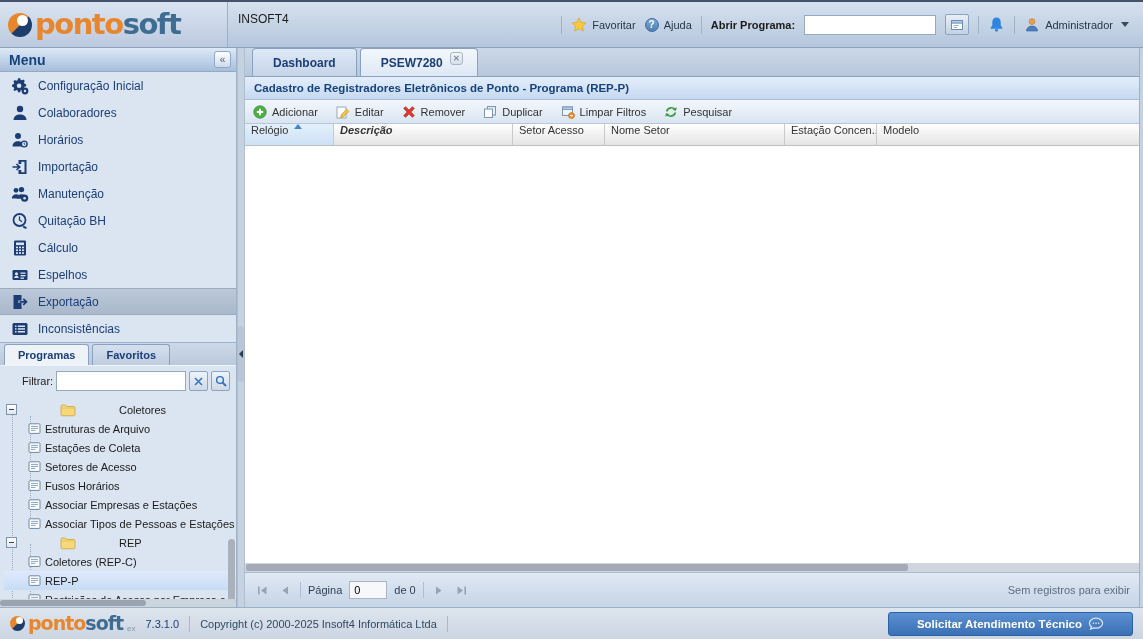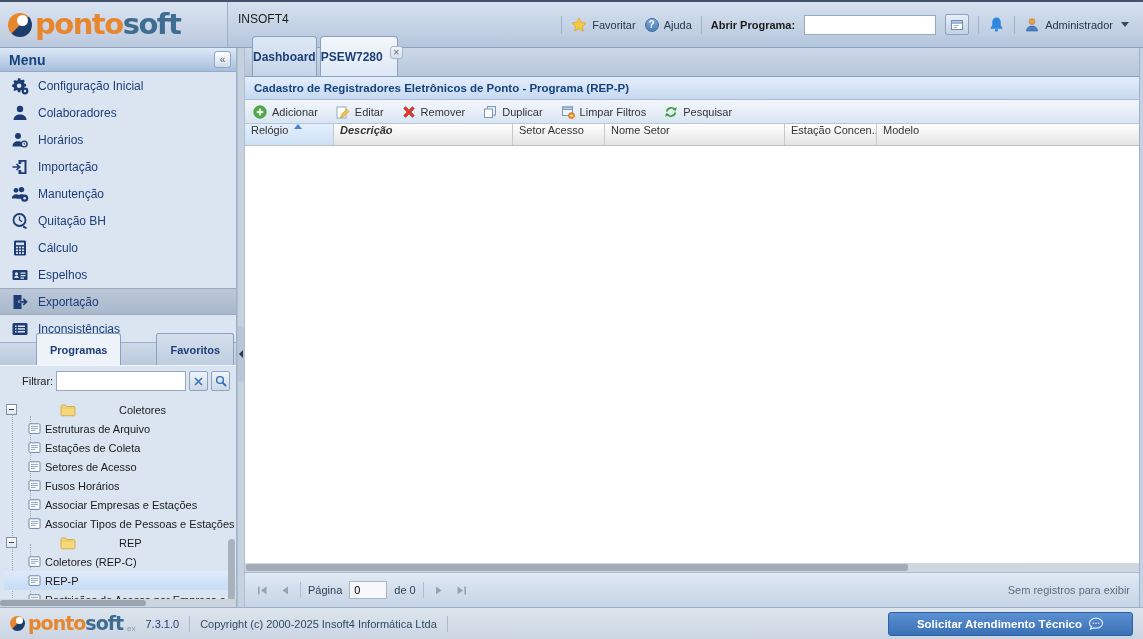--- a/index.html
+++ b/index.html
@@ -40,21 +40,21 @@
   .menu-titlebar { height:24px; flex:0 0 auto; background:linear-gradient(#dde9f7,#a7bedc); border-bottom:1px solid #93a9c6; display:flex; align-items:center; justify-content:space-between; padding:0 5px 0 9px; }
   .menu-title { font-weight:bold; color:#16427e; font-size:14px; }
   .collapse-btn { width:17px; height:17px; border:1px solid #8fa6c4; border-radius:3px; background:linear-gradient(#ffffff,#cfdbe9); color:#4c5e76; font-size:10px; display:flex; align-items:center; justify-content:center; }
   .collapse-btn::before { content:"«"; }
   .menu-list { flex:0 0 auto; }
   .menu-item { height:27px; display:flex; align-items:center; gap:9px; padding-left:10px; color:#1c3e78; font-size:12px; cursor:default; }
   .menu-item.selected { background:linear-gradient(#bcc8d8,#a9b8cc); border-top:1px solid #9dabbf; border-bottom:1px solid #9dabbf; }
   .mi-icon { width:19px; height:19px; flex:0 0 auto; display:flex; align-items:center; justify-content:center; }
   .mi-icon svg { width:18px; height:18px; }
   .side-tabs { height:23px; flex:0 0 auto; display:flex; align-items:flex-end; background:linear-gradient(#cdd9e8,#bac9dc); border-top:1px solid #9bb0c9; padding:2px 0 0 4px; gap:3px; }
-  .side-tab { height:32px; padding:0 13px; display:flex; align-items:center; border:1px solid #8ba1bf; border-bottom:none; border-radius:3px 3px 0 0; font-weight:bold; color:#1c3e78; background:linear-gradient(#d5e0ee,#bfcde0);margin-left:32px; }
+  .side-tab { height:21px; padding:0 13px; display:flex; align-items:center; border:1px solid #8ba1bf; border-bottom:none; border-radius:3px 3px 0 0; font-weight:bold; color:#1c3e78; background:linear-gradient(#d5e0ee,#bfcde0); }
   .side-tab.active { background:#eef3fa; }
   .filter-row { height:31px; flex:0 0 auto; display:flex; align-items:center; gap:3px; padding:0 6px 0 22px; background:#dbe5f1; border-top:1px solid #f0f5fb; }
   .filter-input { flex:1; min-width:0; }
   .sq-btn { width:19px; height:20px; border:1px solid #8da3bf; border-radius:2px; background:linear-gradient(#eef3f9,#cdd9e7); display:flex; align-items:center; justify-content:center; }
 
   
   .tree { flex:1; position:relative; overflow:hidden; padding:4px 0 0 4px; background:#dbe5f1; }
   .tree-row { height:19px; display:flex; align-items:center; gap:4px; white-space:nowrap; color:#1a1a1a; position:relative; z-index:2; }
   .tree-row.folder { padding-left:2px;gap:43px; }
   .tree-row.leaf { padding-left:24px; }
@@ -67,21 +67,21 @@
   .tree-hscroll-thumb { position:absolute; left:0; top:1px; height:6px; width:62%; background:#9aa3b0; border-radius:3px; }
 
   
   .splitter { width:8px; background:#c7d2e0; border-left:1px solid #aebfd2; border-right:1px solid #aebfd2; position:relative; }
   .splitter-handle { position:absolute; top:278px; left:0; width:6px; height:56px; background:#bac6d6; border-radius:3px; display:flex; align-items:center; justify-content:center; }
   .splitter-arrow { width:0; height:0; border-top:4px solid transparent; border-bottom:4px solid transparent; border-right:4px solid #2c3a4e; }
 
   
   .main { flex:1; display:flex; flex-direction:column; min-width:0; background:#fff; margin-right:3px; border-right:1px solid #9fb2c9; }
   .tabstrip { height:29px; flex:0 0 auto; background:linear-gradient(#ccd8e8,#b7c7db); border-bottom:1px solid #8ba1bd; display:flex; align-items:flex-end; padding:0 0 0 7px; gap:3px; }
-  .mtab { height:40px; padding:0 0; display:flex; align-items:center; gap:7px; border:1px solid #8aa0bf; border-bottom:none; border-radius:4px 4px 0 0; font-weight:bold; color:#1c3e78; font-size:12px; background:linear-gradient(#dfe9f6,#c5d4e8); }
+  .mtab { height:28px; padding:0 20px; display:flex; align-items:center; gap:7px; border:1px solid #8aa0bf; border-bottom:none; border-radius:4px 4px 0 0; font-weight:bold; color:#1c3e78; font-size:12px; background:linear-gradient(#dfe9f6,#c5d4e8); }
   .mtab.active { background:linear-gradient(#f3f7fc,#dde8f5); }
   .tab-close { width:13px; height:13px; border:1px solid #a9b6c6; border-radius:3px; background:linear-gradient(#f2f5f9,#d7dfe9); color:#7c8a9c; font-size:8px; line-height:11px; text-align:center; margin-top:-8px; margin-right:-6px; }
   .tab-close::before { content:"✕"; }
   .panel-titlebar { height:23px; flex:0 0 auto; background:linear-gradient(#e4eefb,#c6d9f0); border-bottom:1px solid #a9bdd8; display:flex; align-items:center; padding:0 9px; }
   .panel-title { font-weight:bold; color:#16427e; font-size:11.5px; }
   .toolbar { height:24px; flex:0 0 auto; background:linear-gradient(#f3f7fc,#d9e5f2); border-bottom:1px solid #b6c6db; display:flex; align-items:center; padding:0 8px; gap:18px; }
   .tool-btn { display:flex; align-items:center; gap:5px; color:#333; }
   .tool-btn svg { width:14px; height:14px; }
 
   

